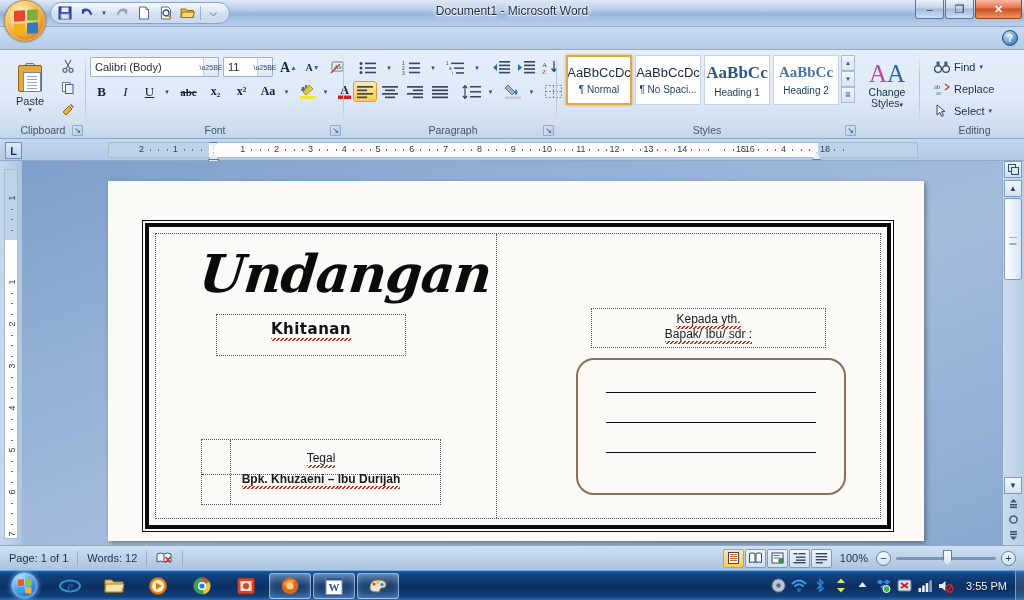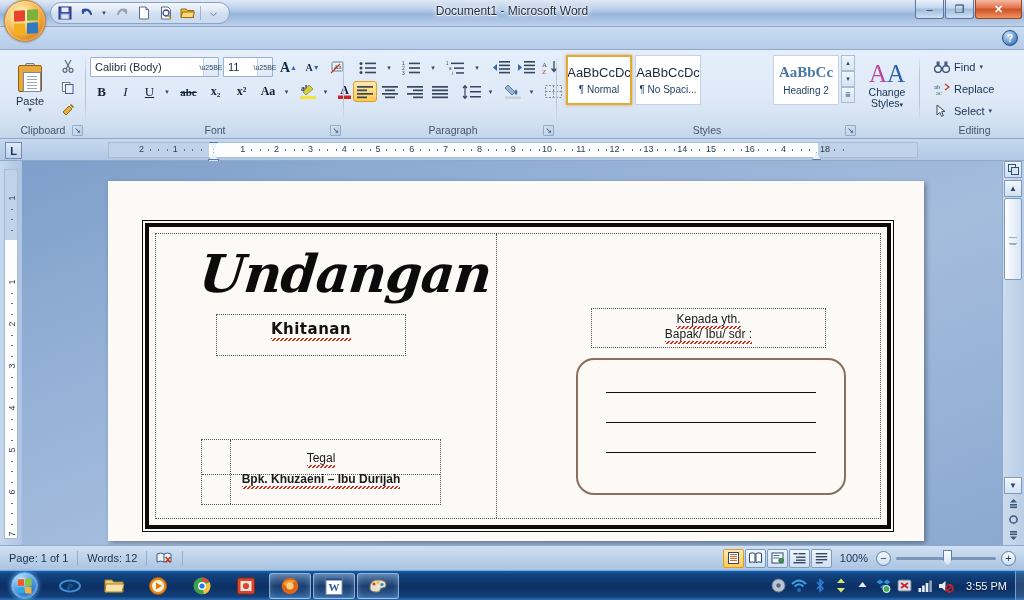--- a/index.html
+++ b/index.html
@@ -691,20 +691,24 @@
     </div>
 
     <div class="group" style="left:562px; width:358px;">
       <div class="stylebox sel" style="left:4px;">
         <span class="sp">AaBbCcDc</span>
         <span class="sn">¶ Normal</span>
       </div>
       <div class="stylebox" style="left:73px;">
         <span class="sp">AaBbCcDc</span>
         <span class="sn">¶ No Spaci...</span>
+      </div>
+      <div class="stylebox" style="left:142px;">
+        <span class="sp h1">AaBbCс</span>
+        <span class="sn">Heading 1</span>
       </div>
       <div class="stylebox" style="left:211px;">
         <span class="sp h2">AaBbCc</span>
         <span class="sn">Heading 2</span>
       </div>
       <div class="gal-scroll" style="left:279px;">
         <div>▴</div>
         <div>▾</div>
         <div>≣</div>
       </div>
@@ -819,21 +823,21 @@
           <div class="dot" style="left: 514.05px;"></div>
           <div class="dot" style="left: 530.95px;"></div>
           <div class="num" style="left: 539.4px;">13</div>
           <div class="dot" style="left: 556.3px;"></div>
           <div class="dot" style="left: 547.85px;"></div>
           <div class="dot" style="left: 564.75px;"></div>
           <div class="num" style="left: 573.2px;">14</div>
           <div class="dot" style="left: 590.1px;"></div>
           <div class="dot" style="left: 581.65px;"></div>
           <div class="dot" style="left: 598.55px;"></div>
-          <div class="num" style="left: 602px;">15</div>
+          <div class="num" style="left: 632px;">15</div>
           <div class="dot" style="left: 623.9px;"></div>
           <div class="dot" style="left: 615.45px;"></div>
           <div class="dot" style="left: 632.35px;"></div>
           <div class="num" style="left: 640.8px;">16</div>
           <div class="dot" style="left: 657.7px;"></div>
           <div class="dot" style="left: 649.25px;"></div>
           <div class="dot" style="left: 666.15px;"></div>
           <div class="num" style="left: 674.6px;">4</div>
           <div class="dot" style="left: 691.5px;"></div>
           <div class="dot" style="left: 683.05px;"></div>

